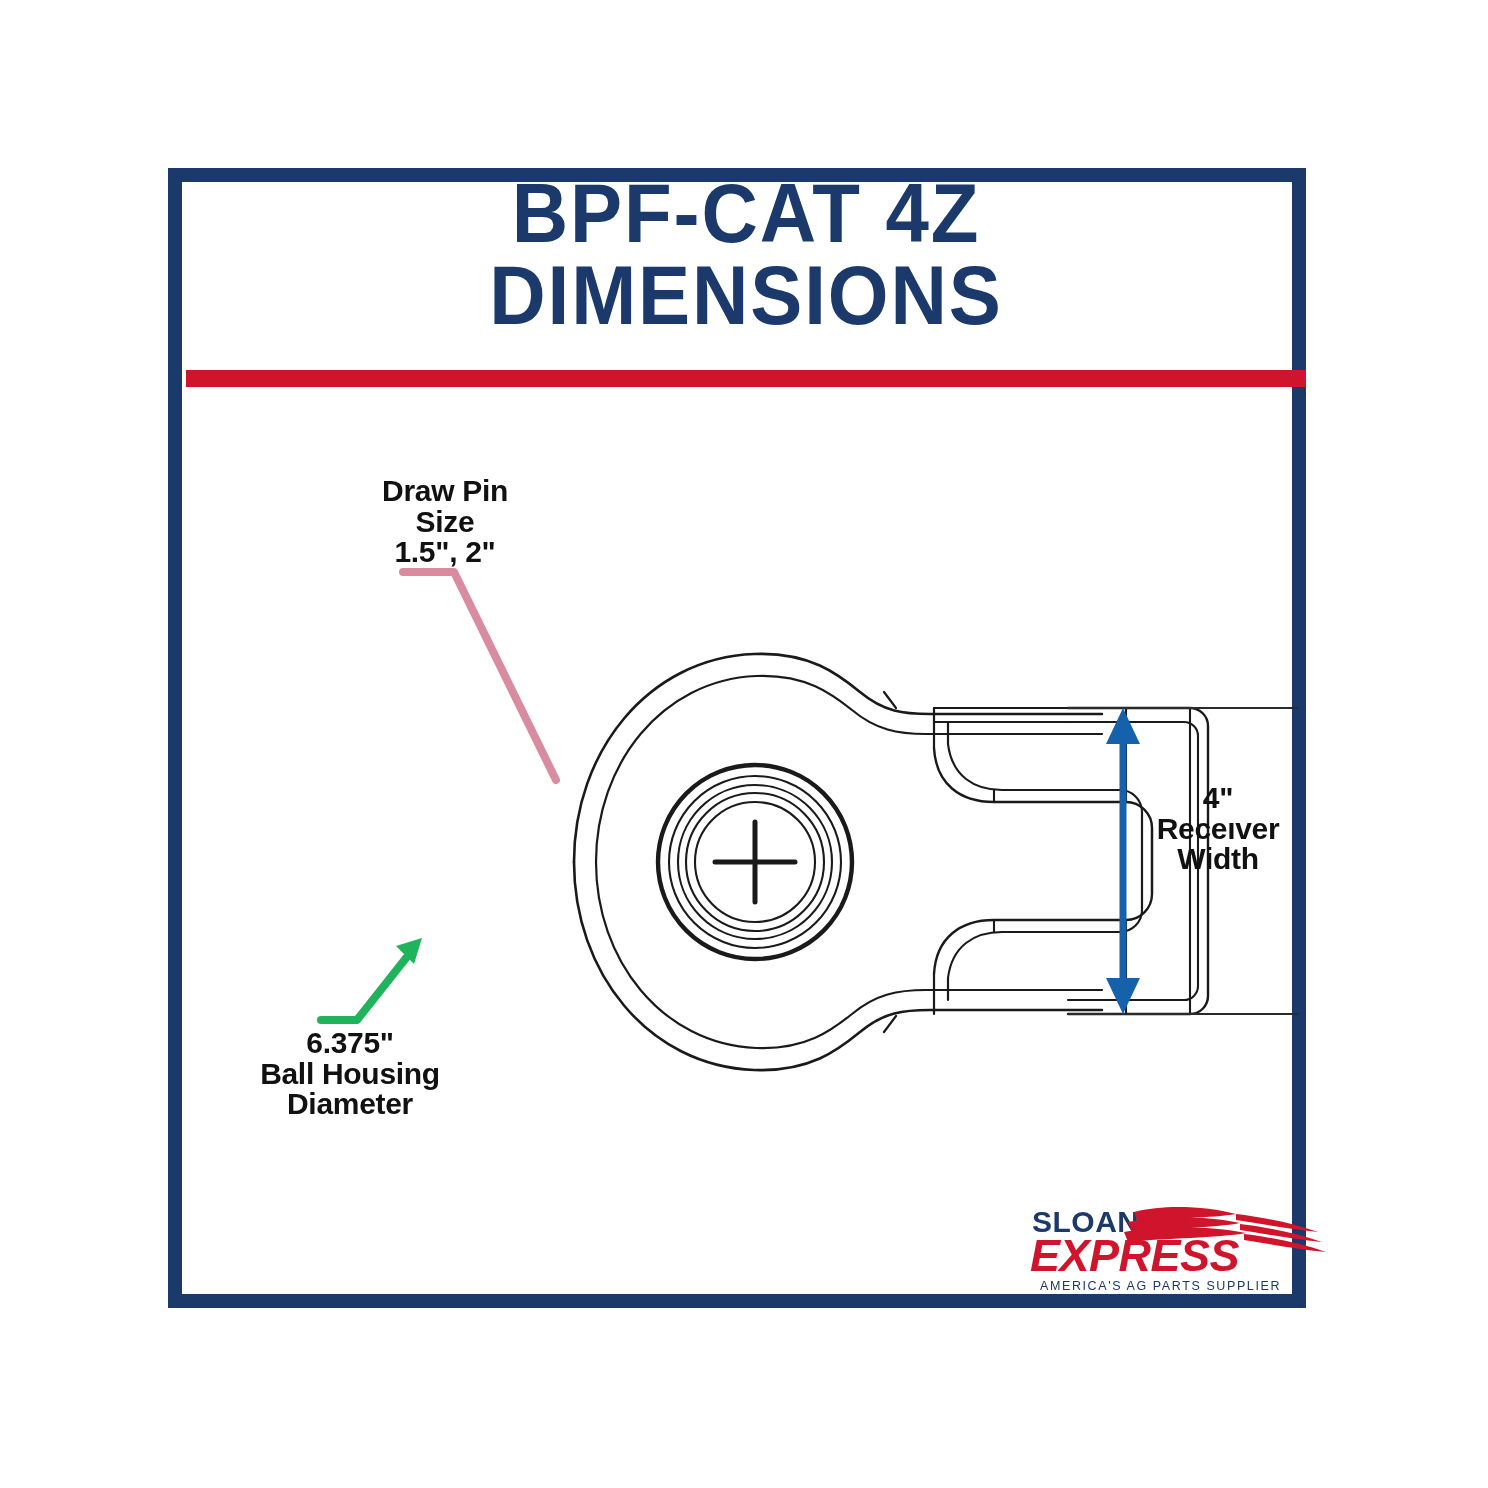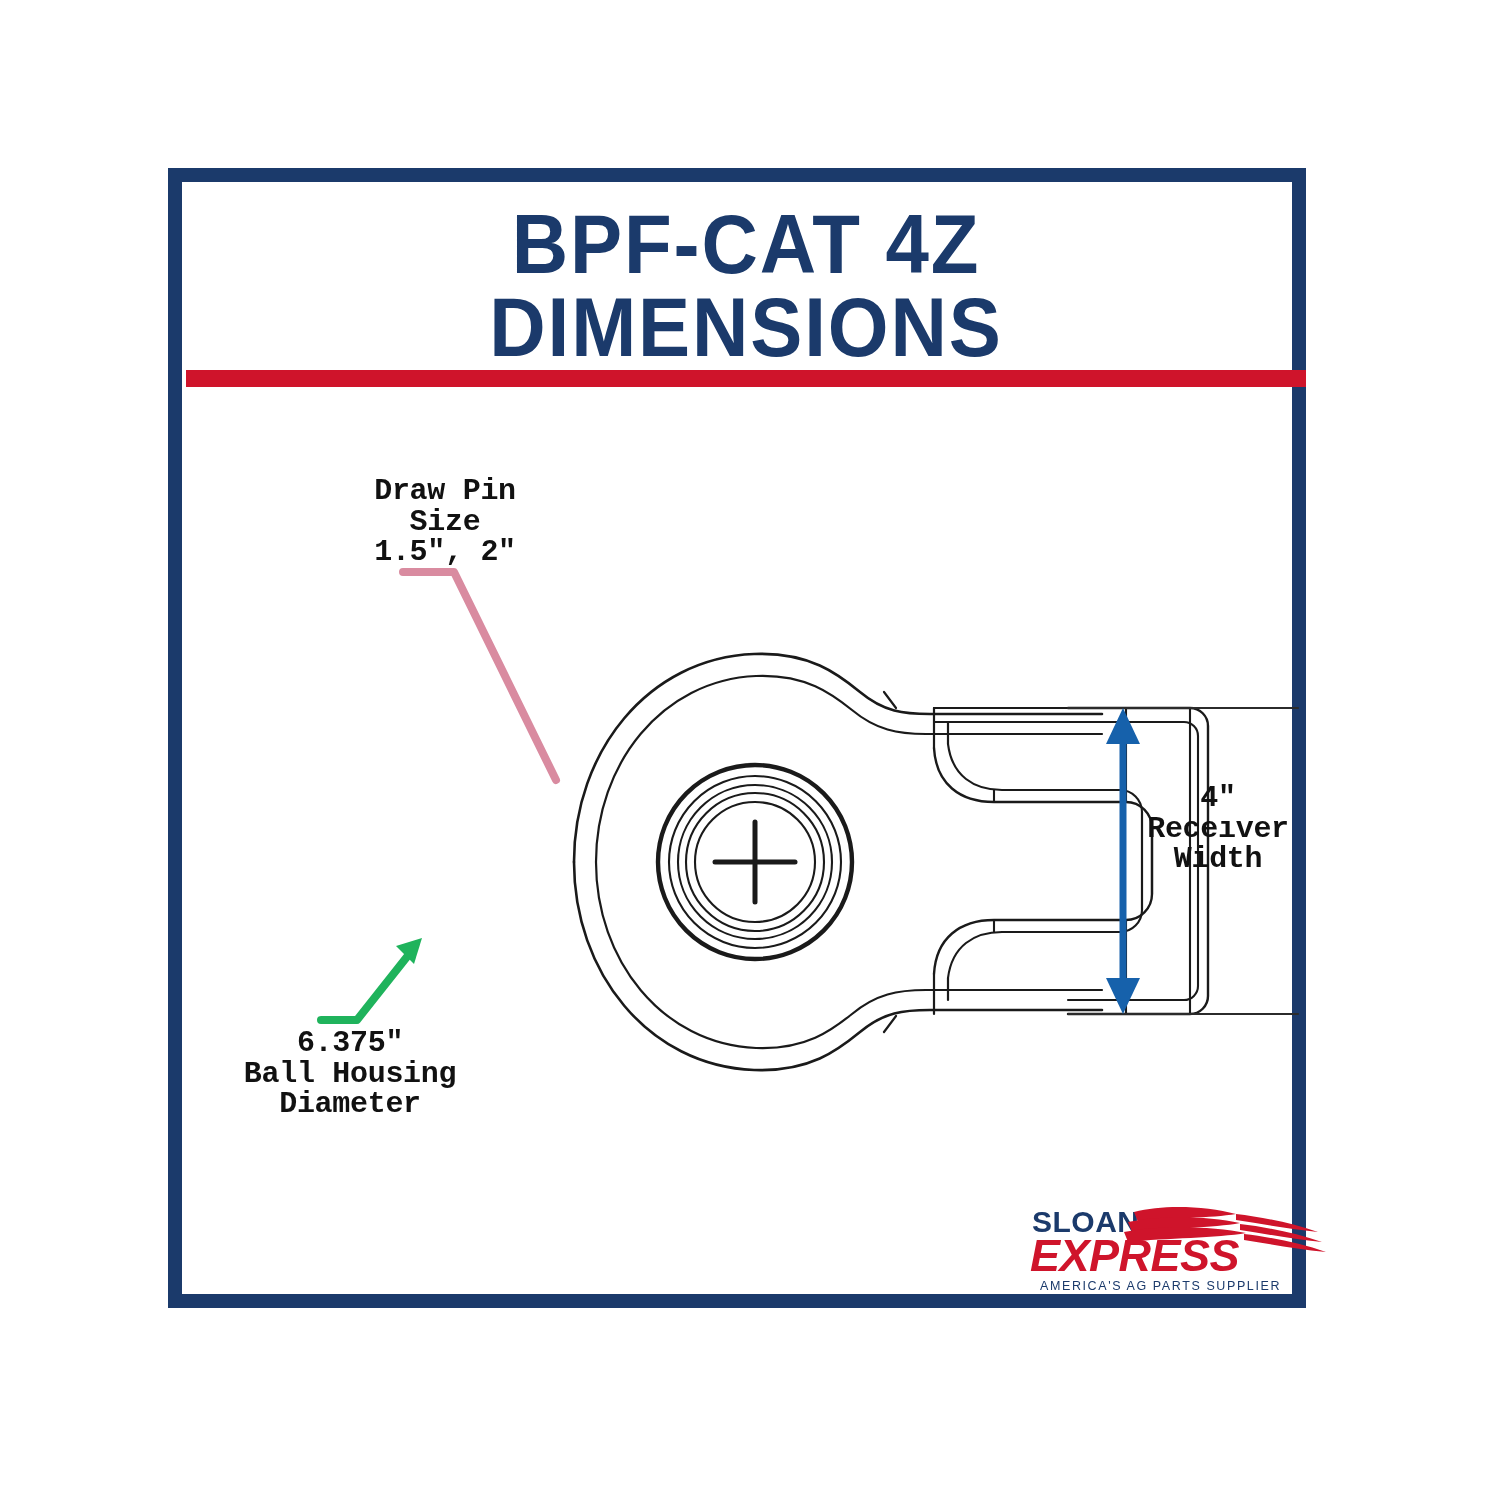--- a/index.html
+++ b/index.html
@@ -17,23 +17,23 @@
     left:168px;top:168px;
     width:1138px;height:1140px;
     border:14px solid #1b3a6b;
     box-sizing:border-box;
     background:#ffffff;
   }
 
   
   .title-block{
     position:absolute;
-    left:186px;top:178px;
+    left:186px;top:172px;
     width:1120px;height:190px;
-    display:flex;align-items:flex-end;justify-content:center;
+    display:flex;align-items:flex-start;justify-content:center;
     text-align:center;
   }
   .title{
     color:#1b3a6b;
     font-family:"Liberation Sans Narrow","Liberation Sans",sans-serif;
     font-weight:bold;
     font-size:84px;
     line-height:0.98;
     letter-spacing:2px;
     transform:scaleX(0.93);
@@ -53,21 +53,21 @@
     position:absolute;
     left:182px;top:392px;
     width:1124px;height:916px;
   }
   .drawing svg{display:block;width:100%;height:100%;}
 
   
   .lbl{
     position:absolute;
     color:#111111;
-    font-family:Liberation Mono, monospace;
+    font-family:Liberation Sans, sans-serif;
     font-weight:bold;
     text-align:center;
     line-height:1.02;
     white-space:pre-line;
     letter-spacing:-0.3px;
   }
   .lbl-drawpin{
     left:300px;top:476px;
     width:290px;
     font-size:30px;

